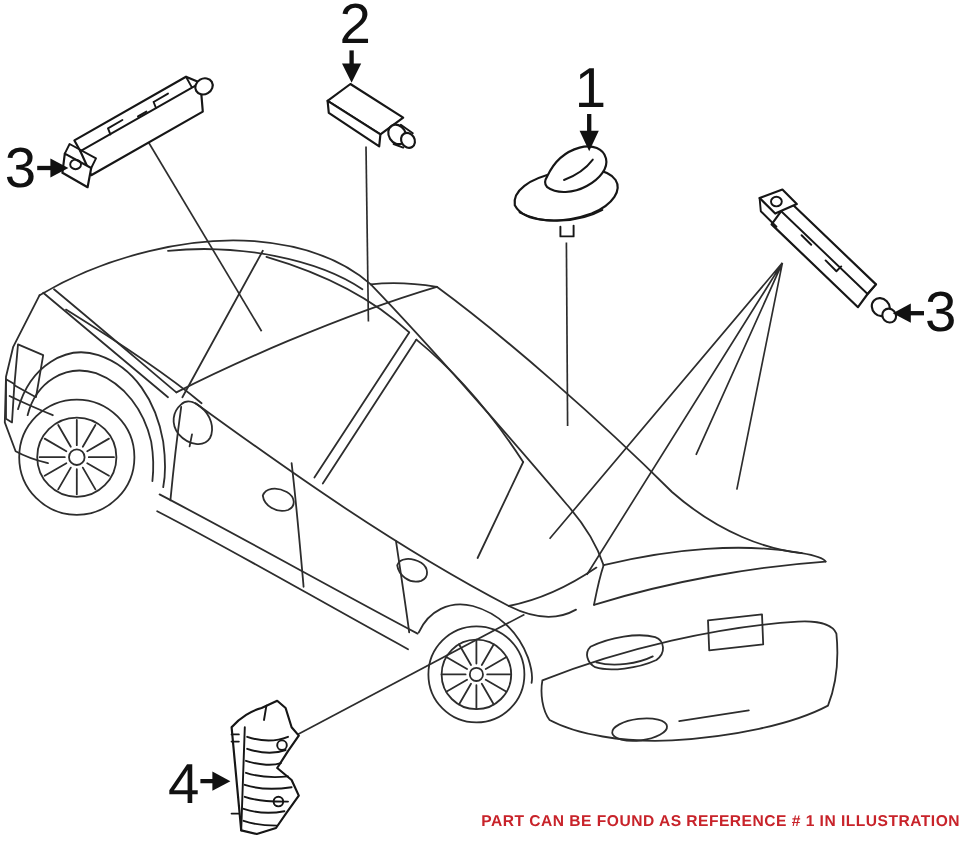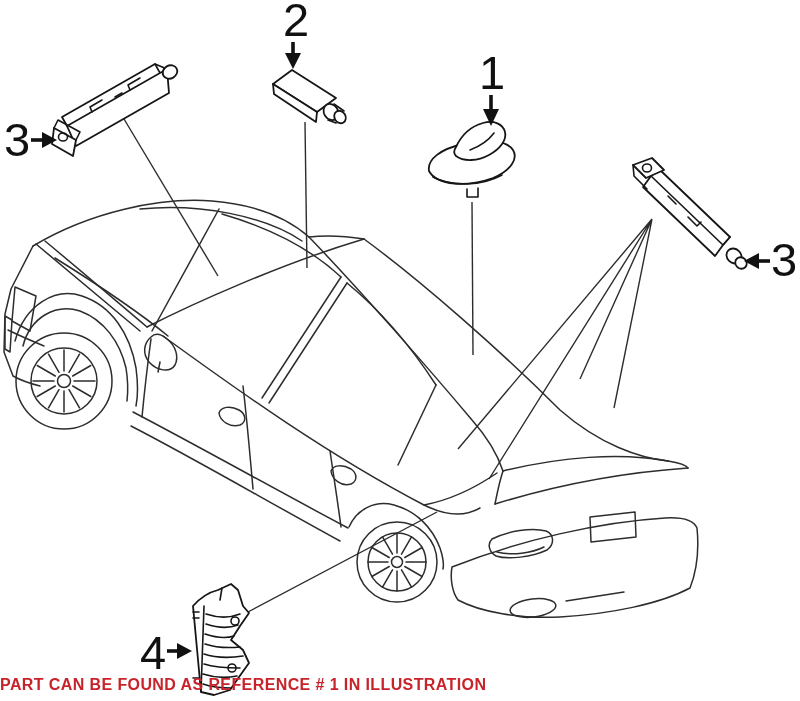--- a/index.html
+++ b/index.html
@@ -9,22 +9,22 @@
   }
   .stage svg{position:absolute;left:0;top:0;}
   .car{stroke:#2d2d2d;stroke-width:1.5;fill:none;stroke-linecap:round;stroke-linejoin:round;}
   .part{stroke:#161616;stroke-width:1.8;fill:#ffffff;stroke-linecap:round;stroke-linejoin:round;}
   .partline{stroke:#161616;stroke-width:1.6;fill:none;stroke-linecap:round;stroke-linejoin:round;}
   .leader{stroke:#2d2d2d;stroke-width:1.4;fill:none;}
   .arrowshaft{stroke:#111111;stroke-width:3.6;fill:none;}
   .arrowhead{fill:#111111;stroke:none;}
   .callout{font-family:"Liberation Sans",sans-serif;font-size:47px;fill:#111111;}
   .caption{
-    position:absolute;left:0;right:0;top:676px;text-align:left;
-    font-family:"Liberation Sans",sans-serif;font-weight:bold;font-size:16px;
+    position:absolute;left:0;right:0;top:676px;text-align:right;
+    font-family:"Liberation Sans",sans-serif;font-weight:bold;font-size:13px;
     letter-spacing:0.4px;color:#c8232a;white-space:nowrap;
   }
 </style>
 </head>
 <body>
 
 <div class="stage">
   <svg width="800" height="701" viewBox="0 0 800 701">
 
     <g>

